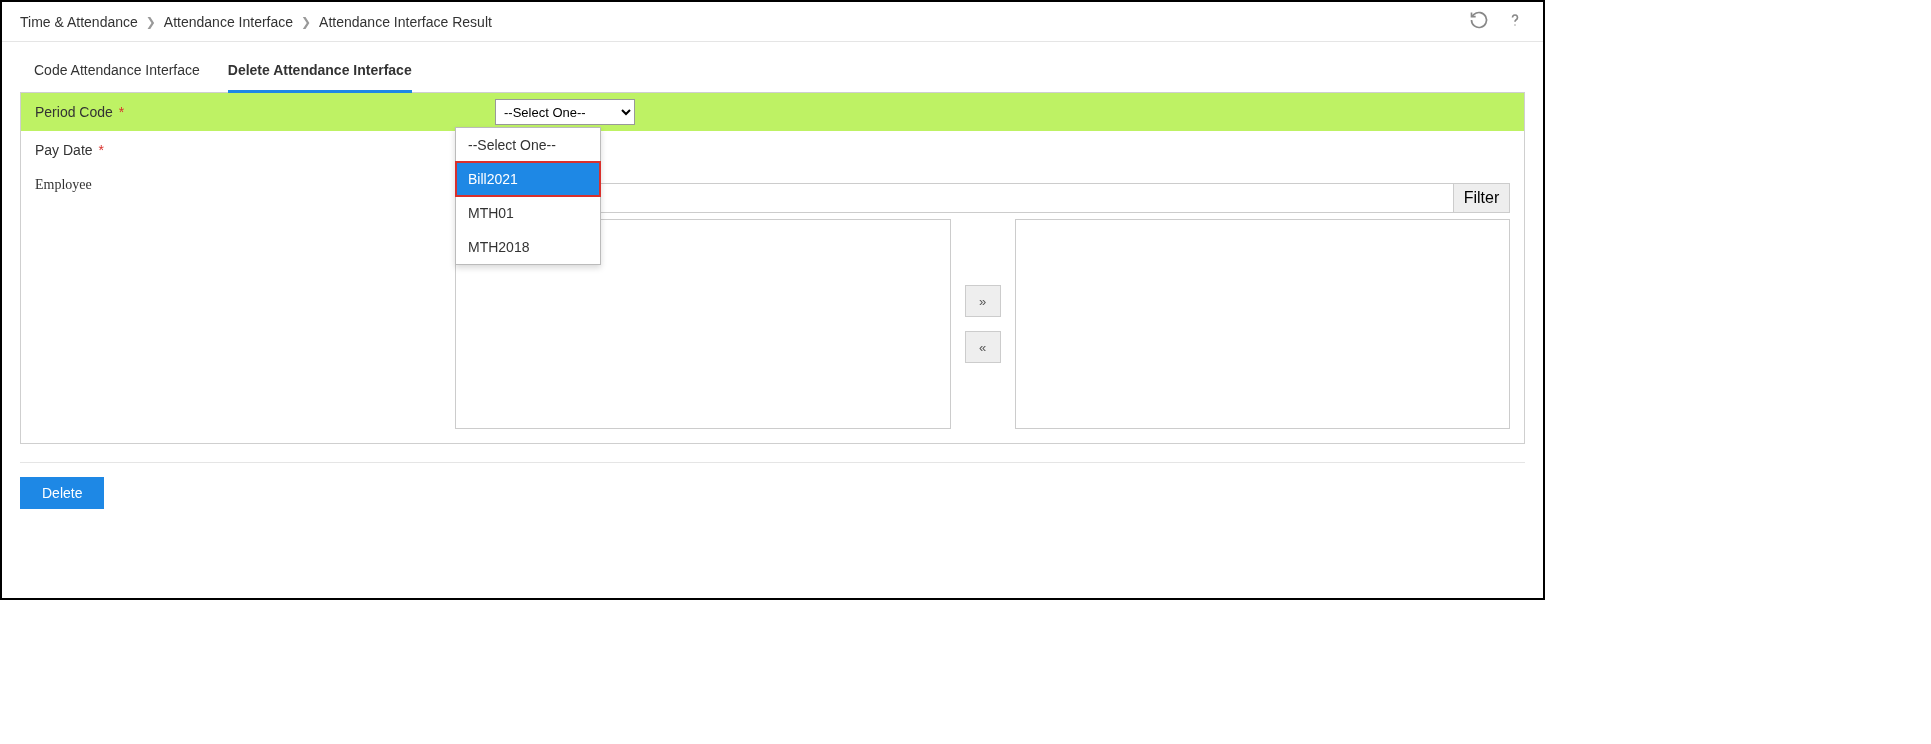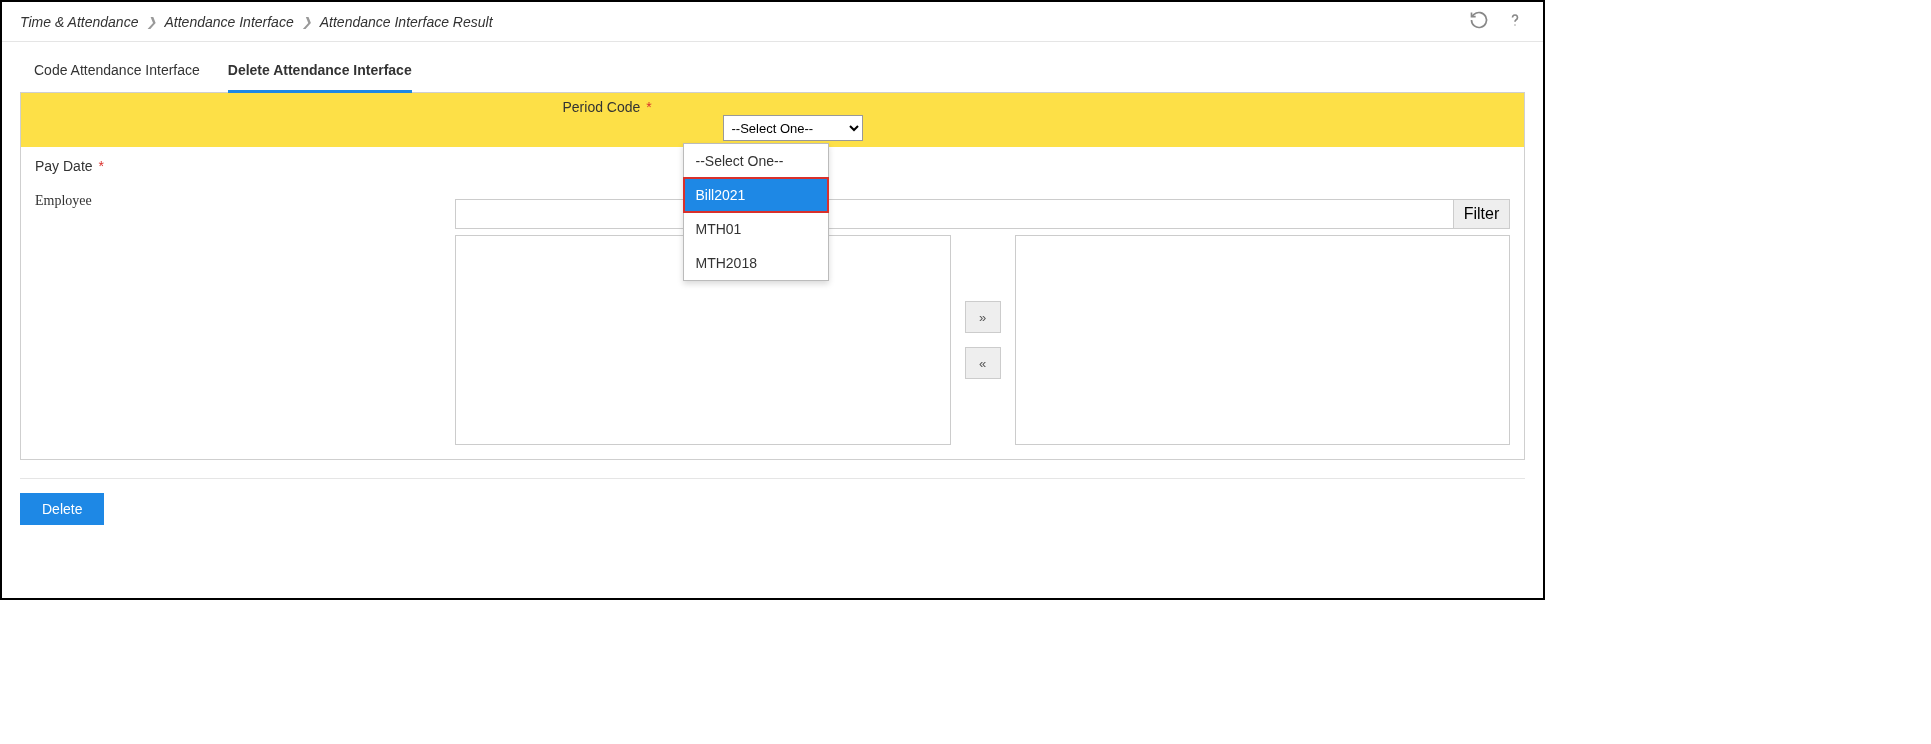--- a/index.html
+++ b/index.html
@@ -23,21 +23,20 @@
     justify-content: space-between;
     padding: 8px 18px 8px 18px;
     border-bottom: 1px solid #e5e5e5;
   }
   .breadcrumb {
     display: flex;
     align-items: center;
     gap: 8px;
     font-size: 14px;
     color: #333;
-    font-style: italic;
   }
   .bc-sep {
     color: #999;
     font-size: 12px;
   }
   .header-icons {
     display: flex;
     align-items: center;
     gap: 16px;
     color: #888;
@@ -75,22 +74,21 @@
     border-top: 1px solid #cfcfcf;
     margin-top: -1px;
   }
   .row {
     display: flex;
     align-items: center;
     padding: 6px 14px;
     min-height: 38px;
   }
   .row.highlight {
-    background: #fde047;
-    flex-direction: column;
+    background: #bef264;
   }
   .label-col {
     width: 420px;
     color: #333;
   }
   .req { color: #d9302c; margin-left: 2px; }
   .select-wrap {
     position: relative;
     padding-left: 40px;
   }

